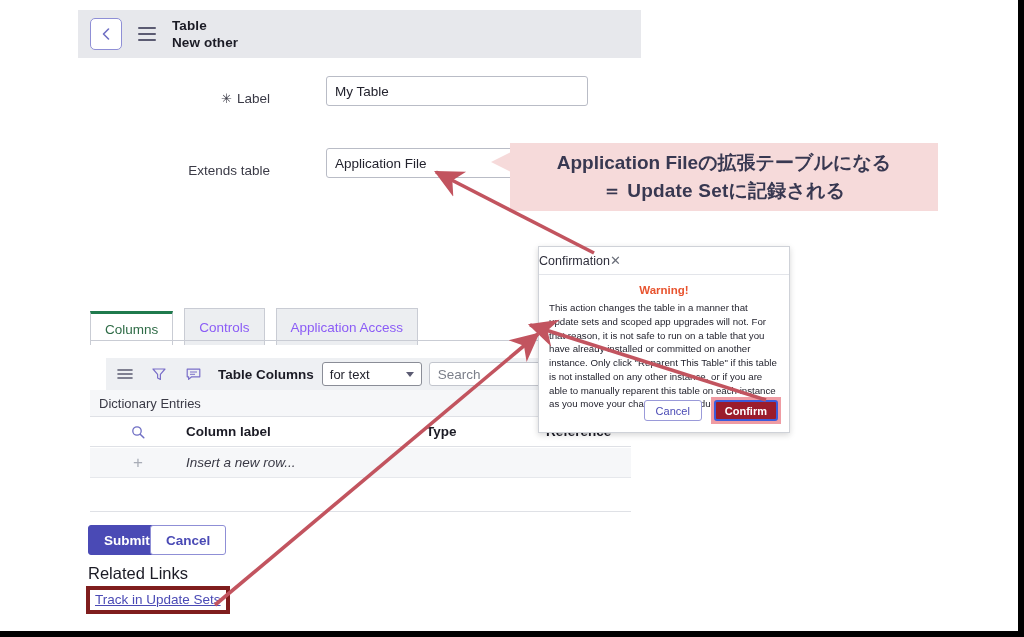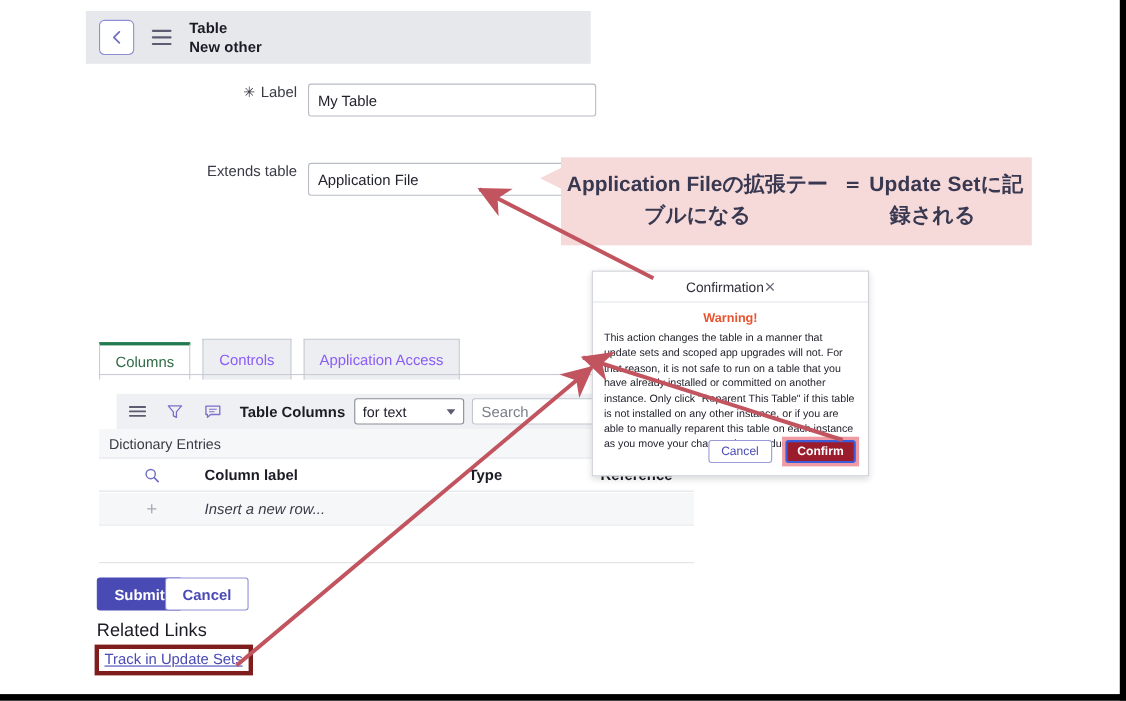--- a/index.html
+++ b/index.html
@@ -18,21 +18,21 @@
     background: #ffffff;
     border-right: 6px solid #000000;
     border-bottom: 6px solid #000000;
     overflow: hidden;
   }
 
   
   #header-bar {
     position: absolute;
     left: 78px; top: 10px;
-    width: 459px; height: 48px;
+    width: 563px; height: 48px;
     background: #e7e8ec;
     display: flex;
     align-items: center;
     padding-left: 12px;
   }
   #back-button {
     width: 32px; height: 32px;
     border: 1.5px solid #8f8fd6;
     border-radius: 5px;
     background: #ffffff;
@@ -49,21 +49,21 @@
   #hamburger-icon i { display: block; height: 2px; background: #5b5b72; border-radius: 1px; }
   #header-titles { margin-left: 16px; line-height: 1.28; }
   #header-titles .t1, #header-titles .t2 {
     font-size: 13.5px; font-weight: bold; color: #1b1b25;
     letter-spacing: .1px;
   }
 
   
   .field-row {
     position: absolute;
-    display: flex; align-items: flex-start;
+    display: flex; align-items: flex-end; gap: 46px;
   }
   .field-label {
     width: 120px; text-align: right;
     font-size: 13.5px; color: #3a3a46;
     padding-right: 10px;
     white-space: nowrap;
   }
   .req-star { color: #3a3a46; font-size: 13px; margin-right: 5px; }
   .field-input {
     width: 262px; height: 30px;
@@ -72,23 +72,23 @@
     background: #ffffff;
     display: flex; align-items: center;
     padding-left: 8px;
     font-size: 13.5px; color: #23232e;
   }
 
   
   #callout {
     position: absolute;
     left: 510px; top: 143px;
-    width: 428px; height: 80px;
+    width: 428px; height: 68px;
     background: #f6dada;
-    display: flex; flex-direction: row;
+    display: flex; flex-direction: column;
     align-items: center; justify-content: center;
     color: #383851;
     font-weight: bold;
     font-size: 19px;
     line-height: 1.45;
     text-align: center;
   }
   #callout .l2 { letter-spacing: .2px; }
   #callout-tail {
     position: absolute;
@@ -264,22 +264,22 @@
     left: 538px; top: 246px;
     width: 252px; height: 187px;
     background: #ffffff;
     border: 1px solid #cfd2d8;
     box-shadow: 0 2px 6px rgba(0,0,0,.16);
     z-index: 30;
   }
   #dialog-header {
     height: 28px;
     border-bottom: 1px solid #e3e5ea;
-    display: flex; align-items: center; justify-content: center;
-    padding: 0 9px 0 10px;
+    display: flex; align-items: center; justify-content: flex-start;
+    padding: 0 9px 0 0;
   }
   #dialog-title { font-size: 12.5px; color: #2f2f3c; }
   #dialog-close { font-size: 13px; color: #6a6e79; line-height: 1; }
   #dialog-warning {
     text-align: center;
     font-size: 11.5px; font-weight: bold;
     color: #e8542f;
     margin-top: 9px;
   }
   #dialog-body {

